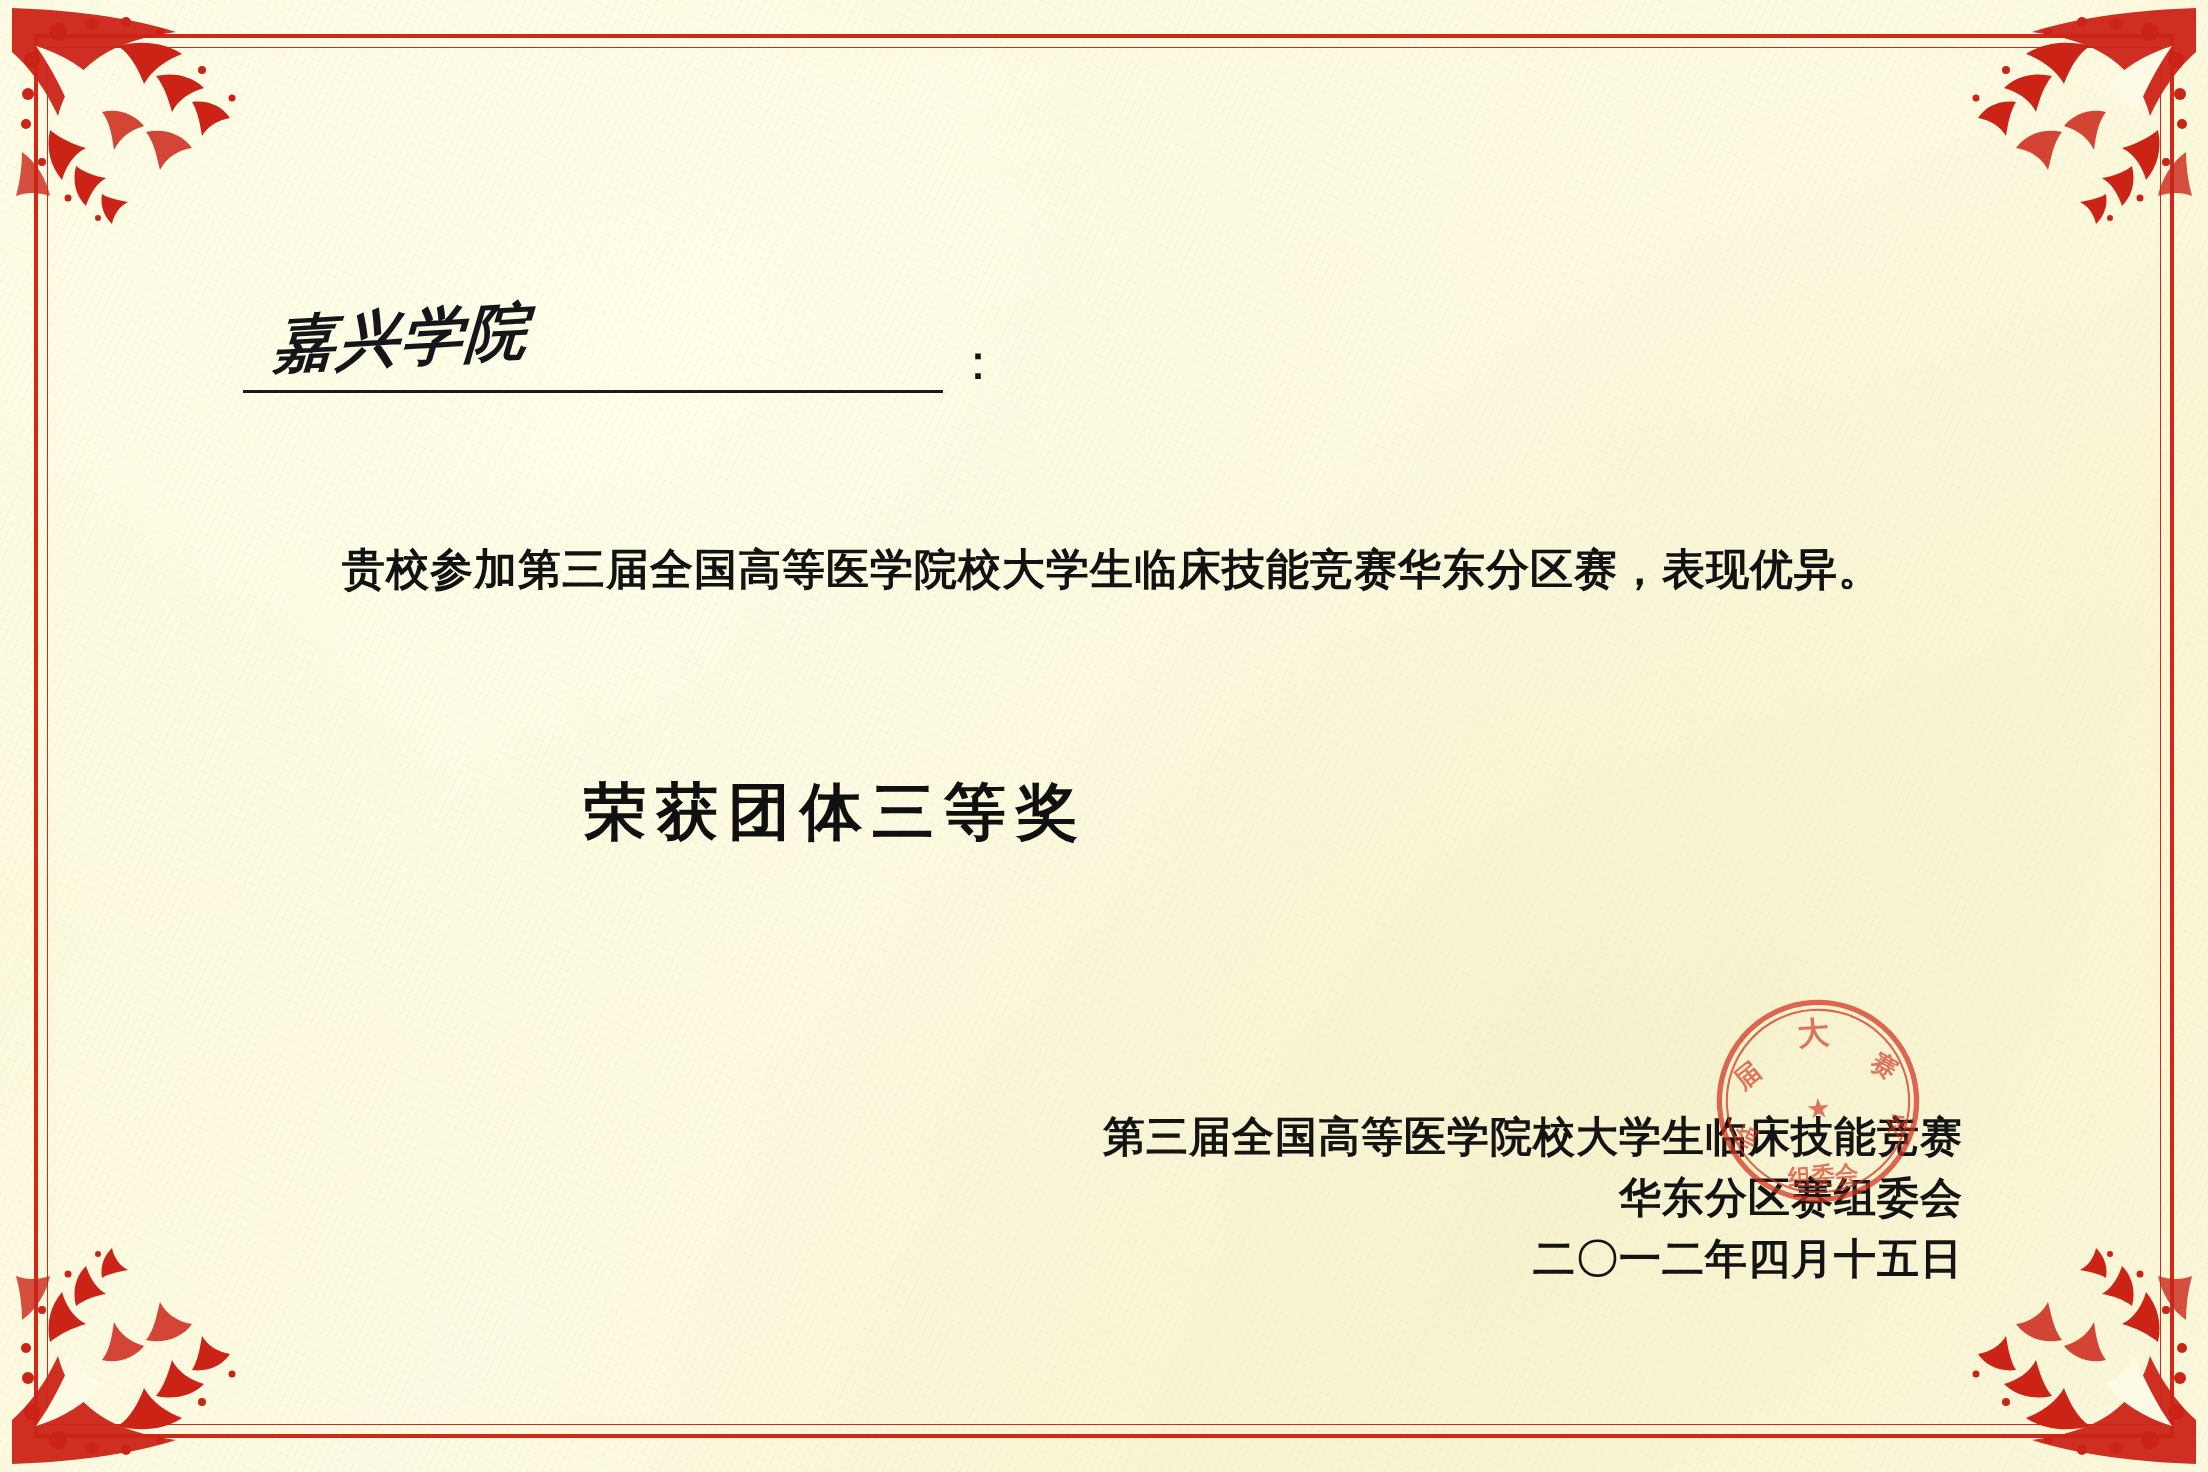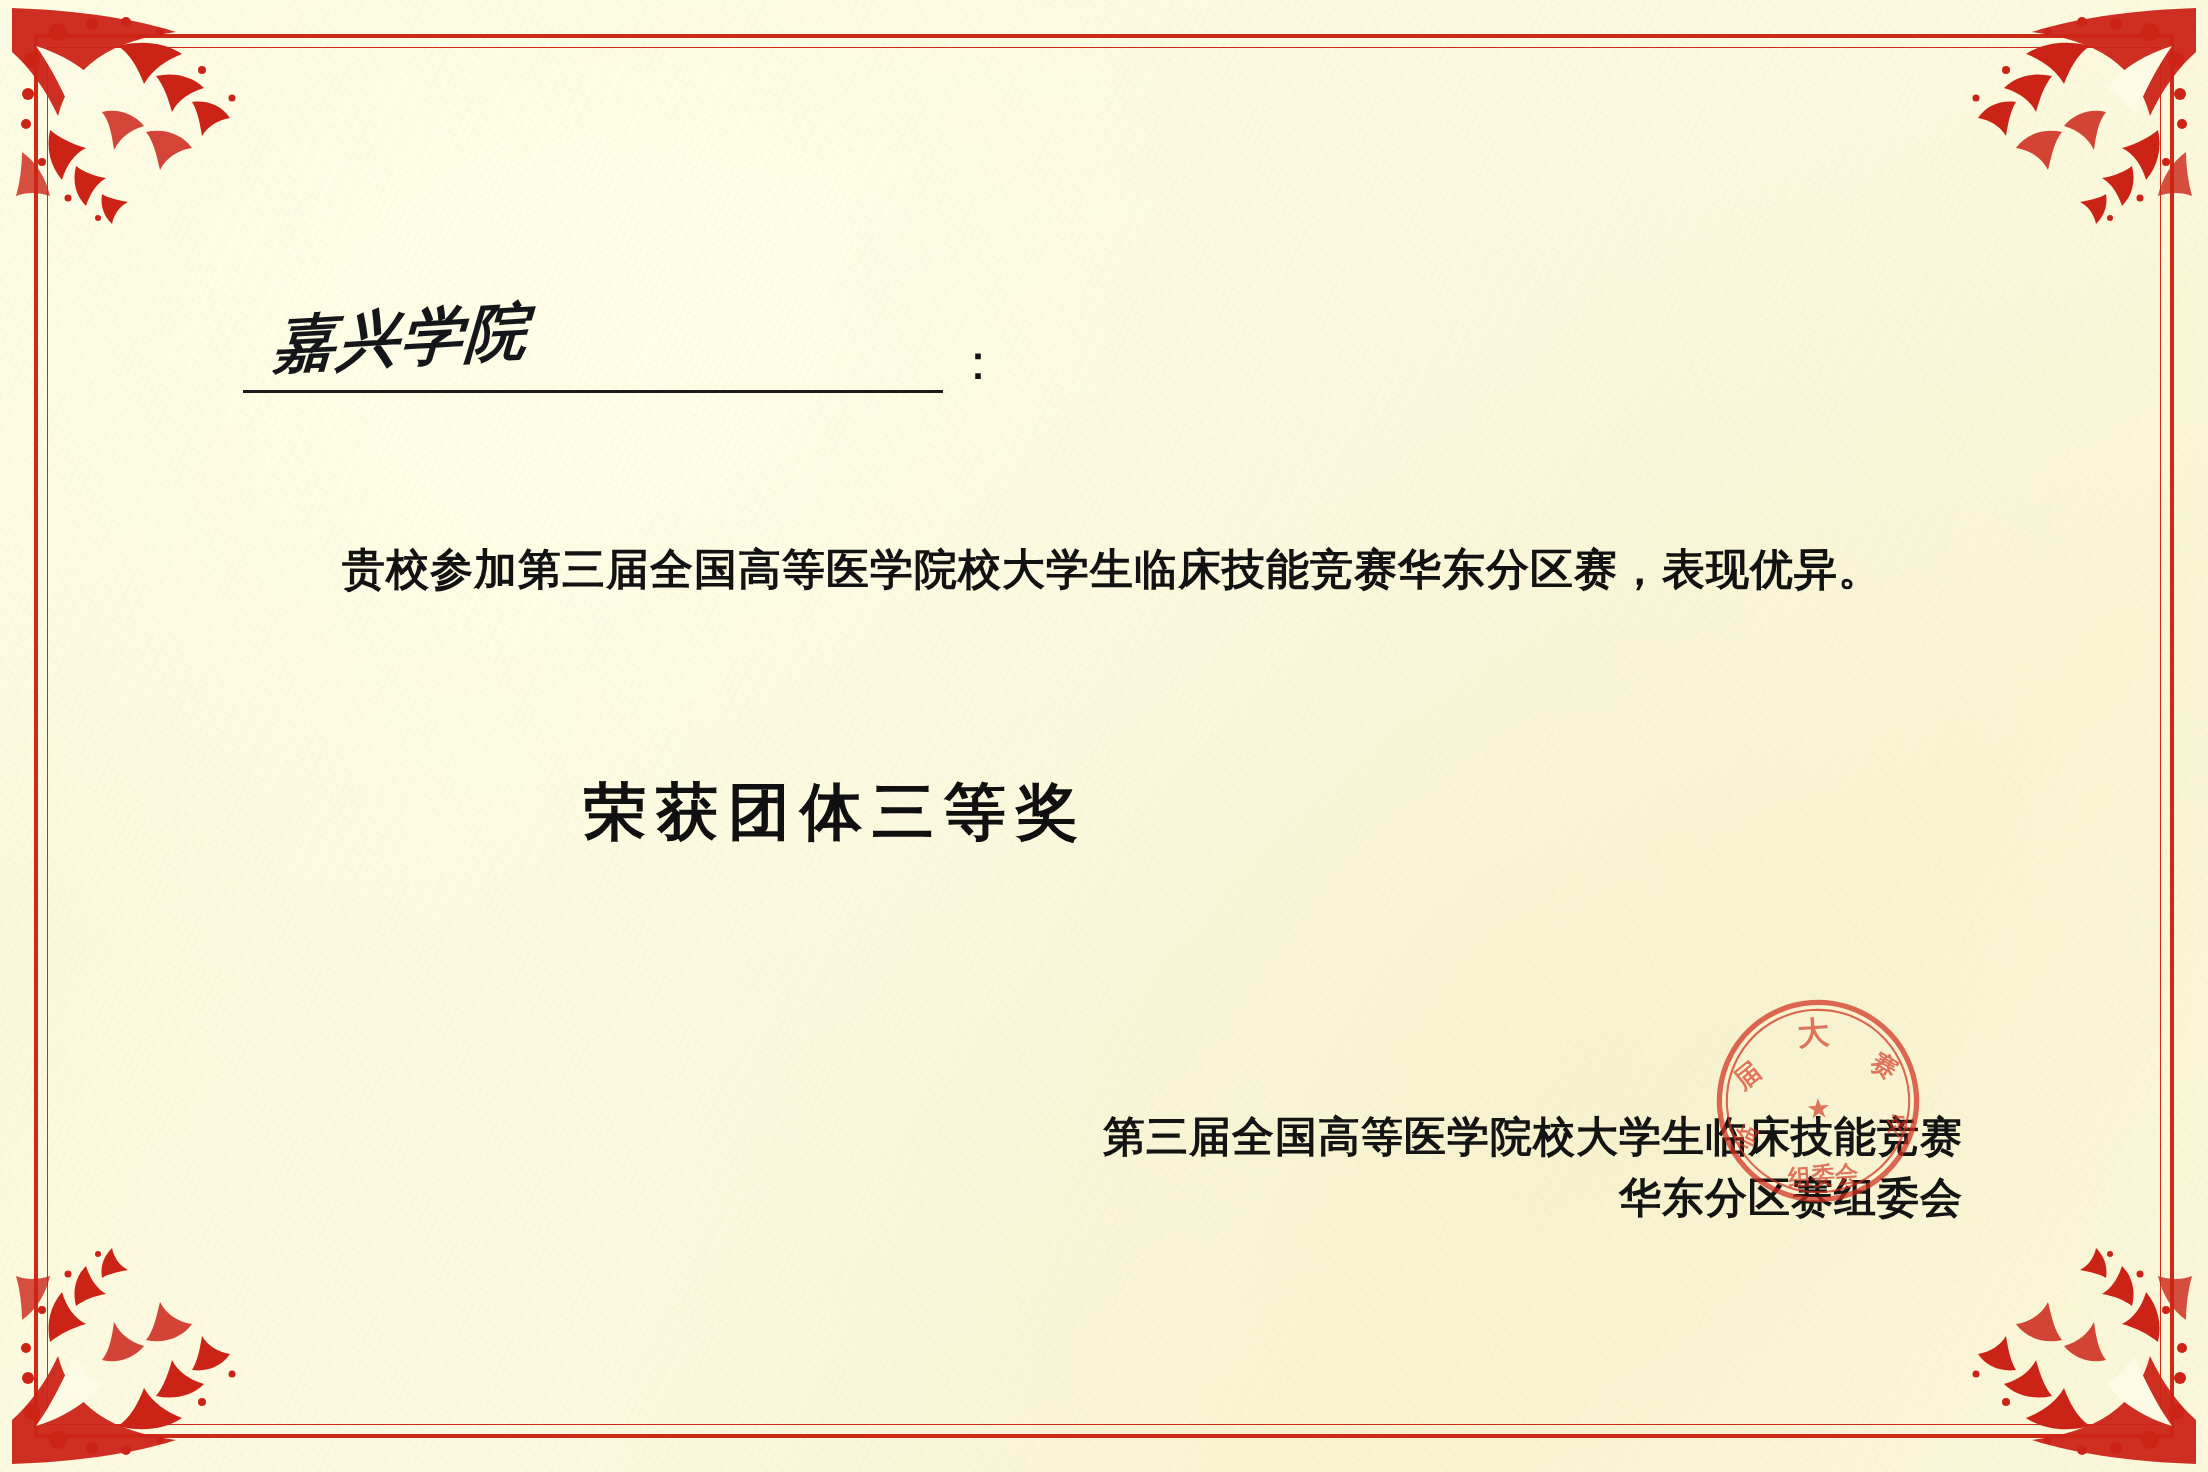--- a/index.html
+++ b/index.html
@@ -293,20 +293,21 @@
       <span class="recipient-colon">：</span>
     </div>
 
     <div class="body-text">贵校参加第三届全国高等医学院校大学生临床技能竞赛华东分区赛，表现优异。</div>
 
     <div class="award-line">荣获团体三等奖</div>
 
     <div class="signature-block">
       <div>第三届全国高等医学院校大学生临床技能竞赛</div>
       <div>华东分区赛组委会</div>
+      <div>二〇一二年四月十五日</div>
     </div>
 
     <div class="seal">
       <svg viewBox="0 0 200 200" xmlns="http://www.w3.org/2000/svg">
         <g fill="none" stroke="#d2301f" stroke-width="5">
           <circle cx="100" cy="100" r="93"></circle>
           <circle cx="100" cy="100" r="86" stroke-width="2"></circle>
         </g>
         <g fill="#d2301f" opacity="0.9" font-family="'DejaVu Sans', sans-serif" font-weight="bold">
           <text x="100" y="46" font-size="30" text-anchor="middle">大</text>

